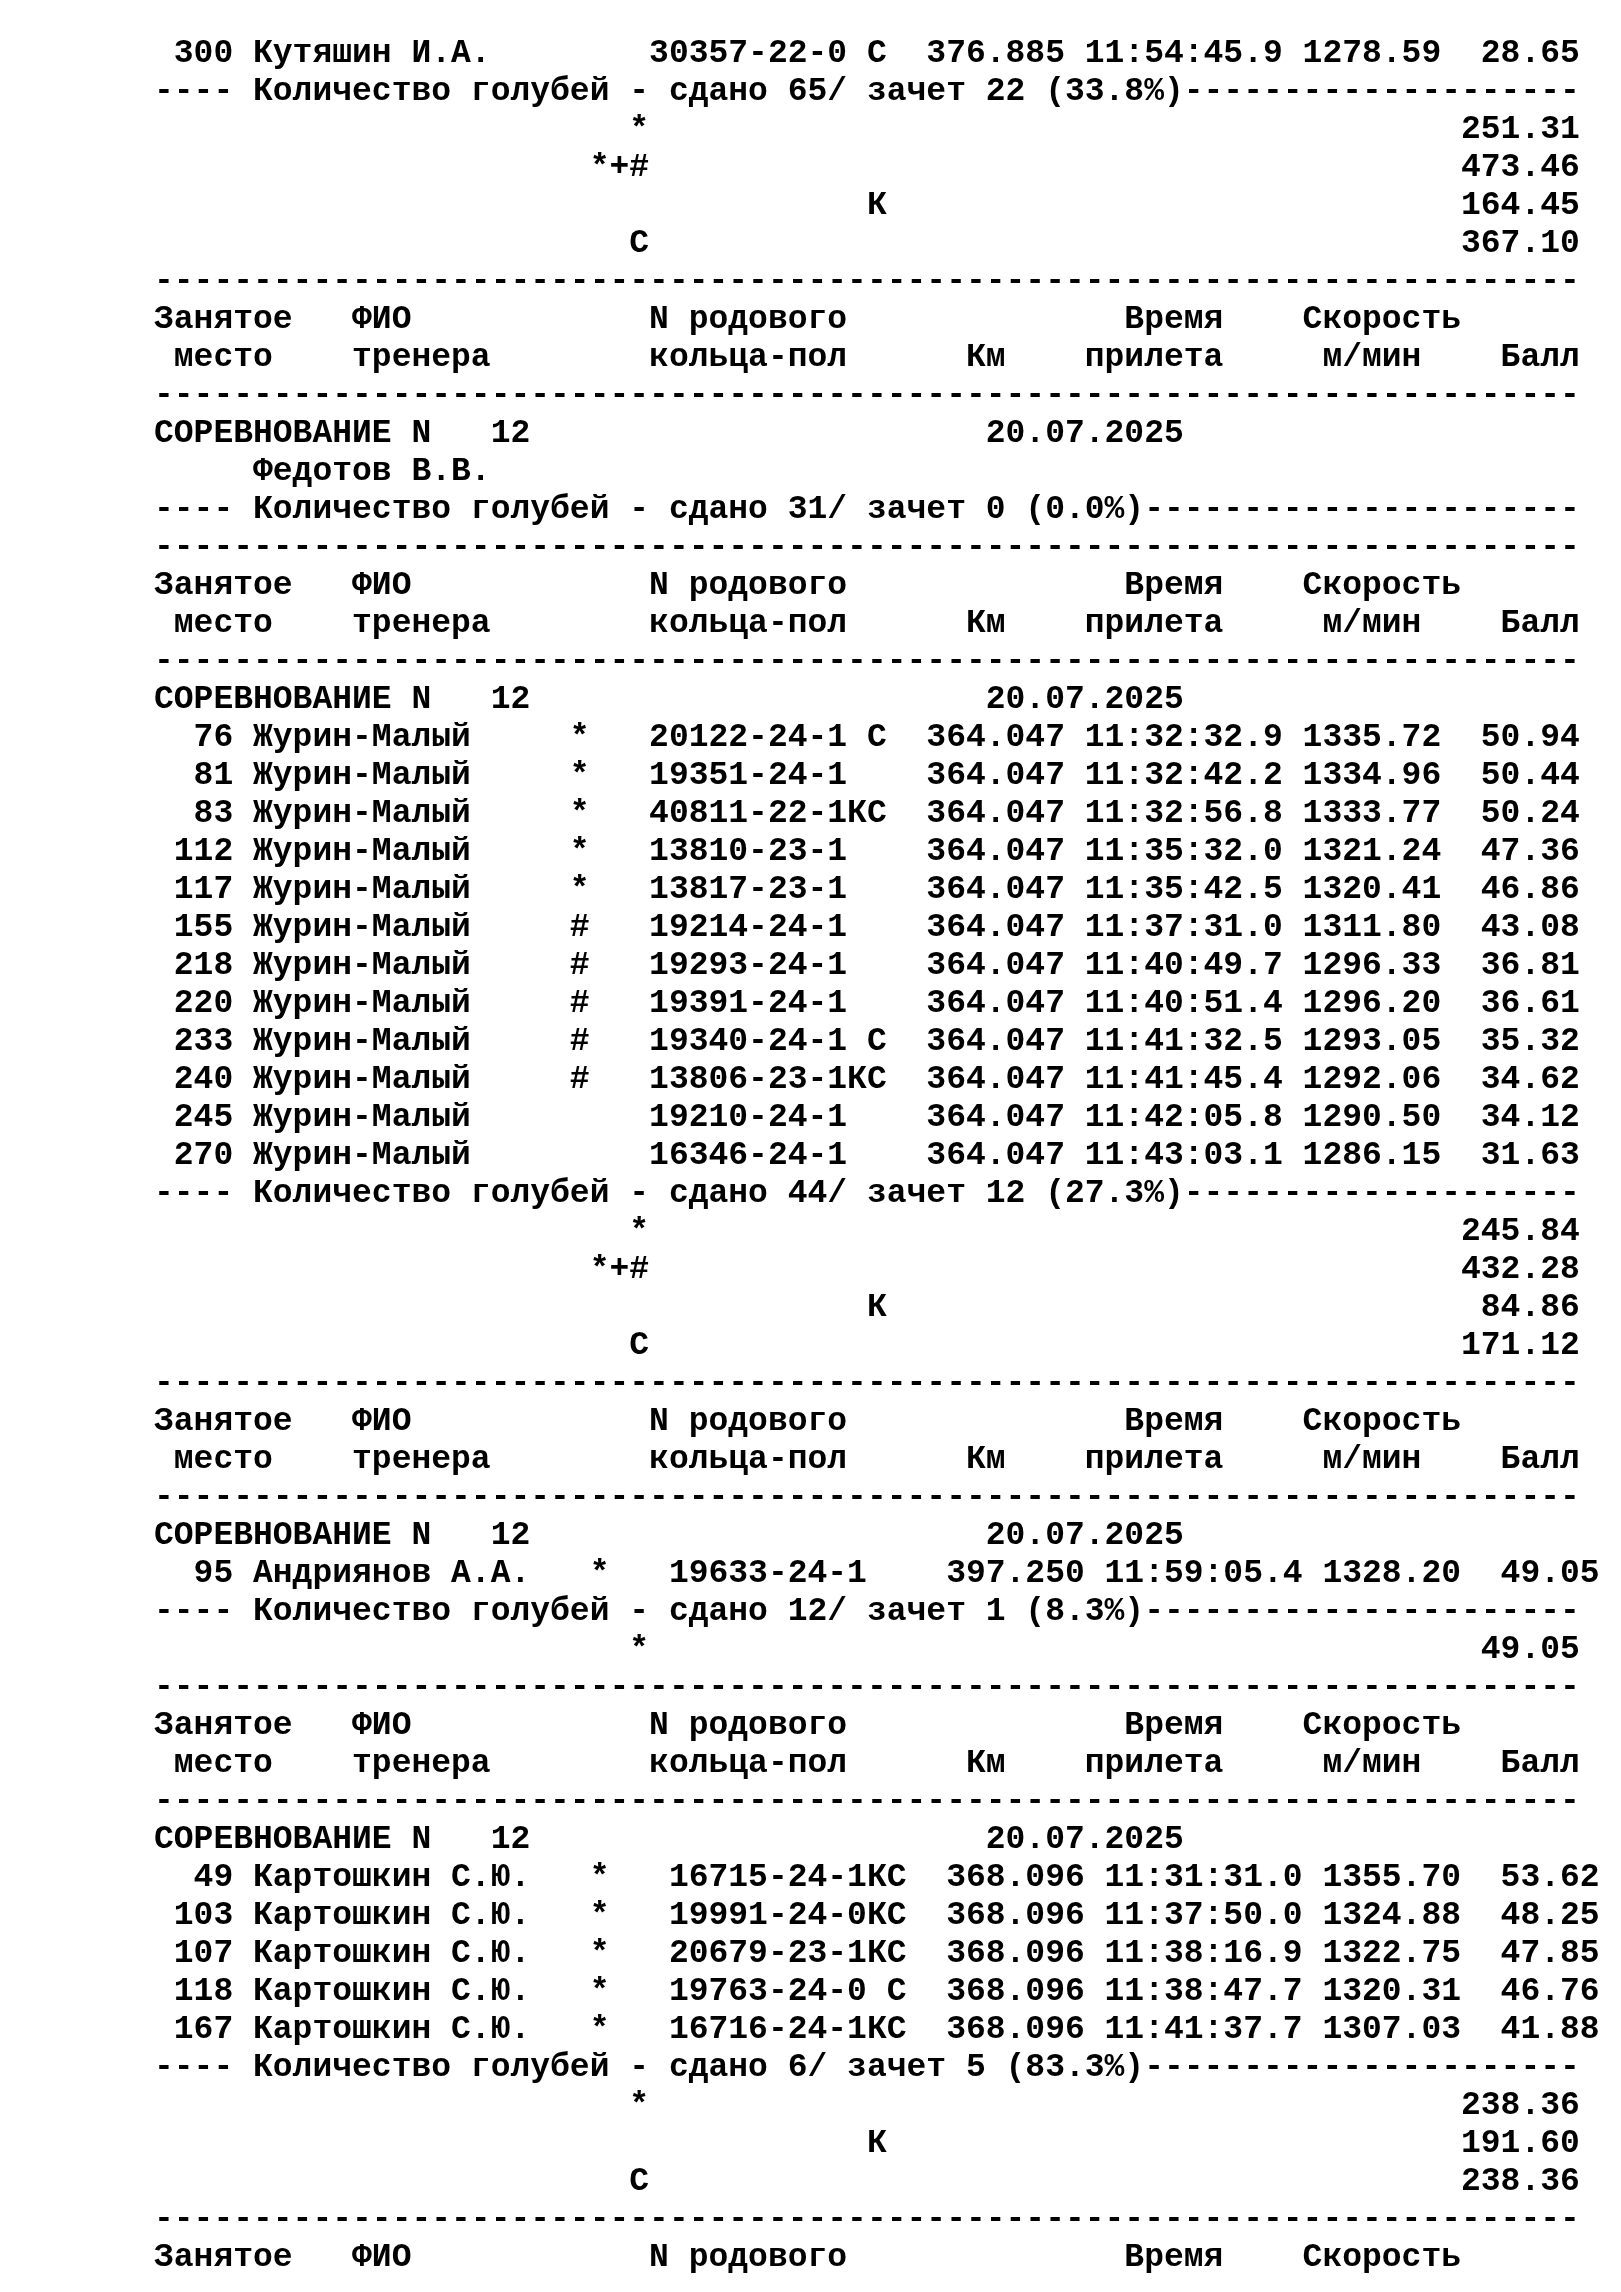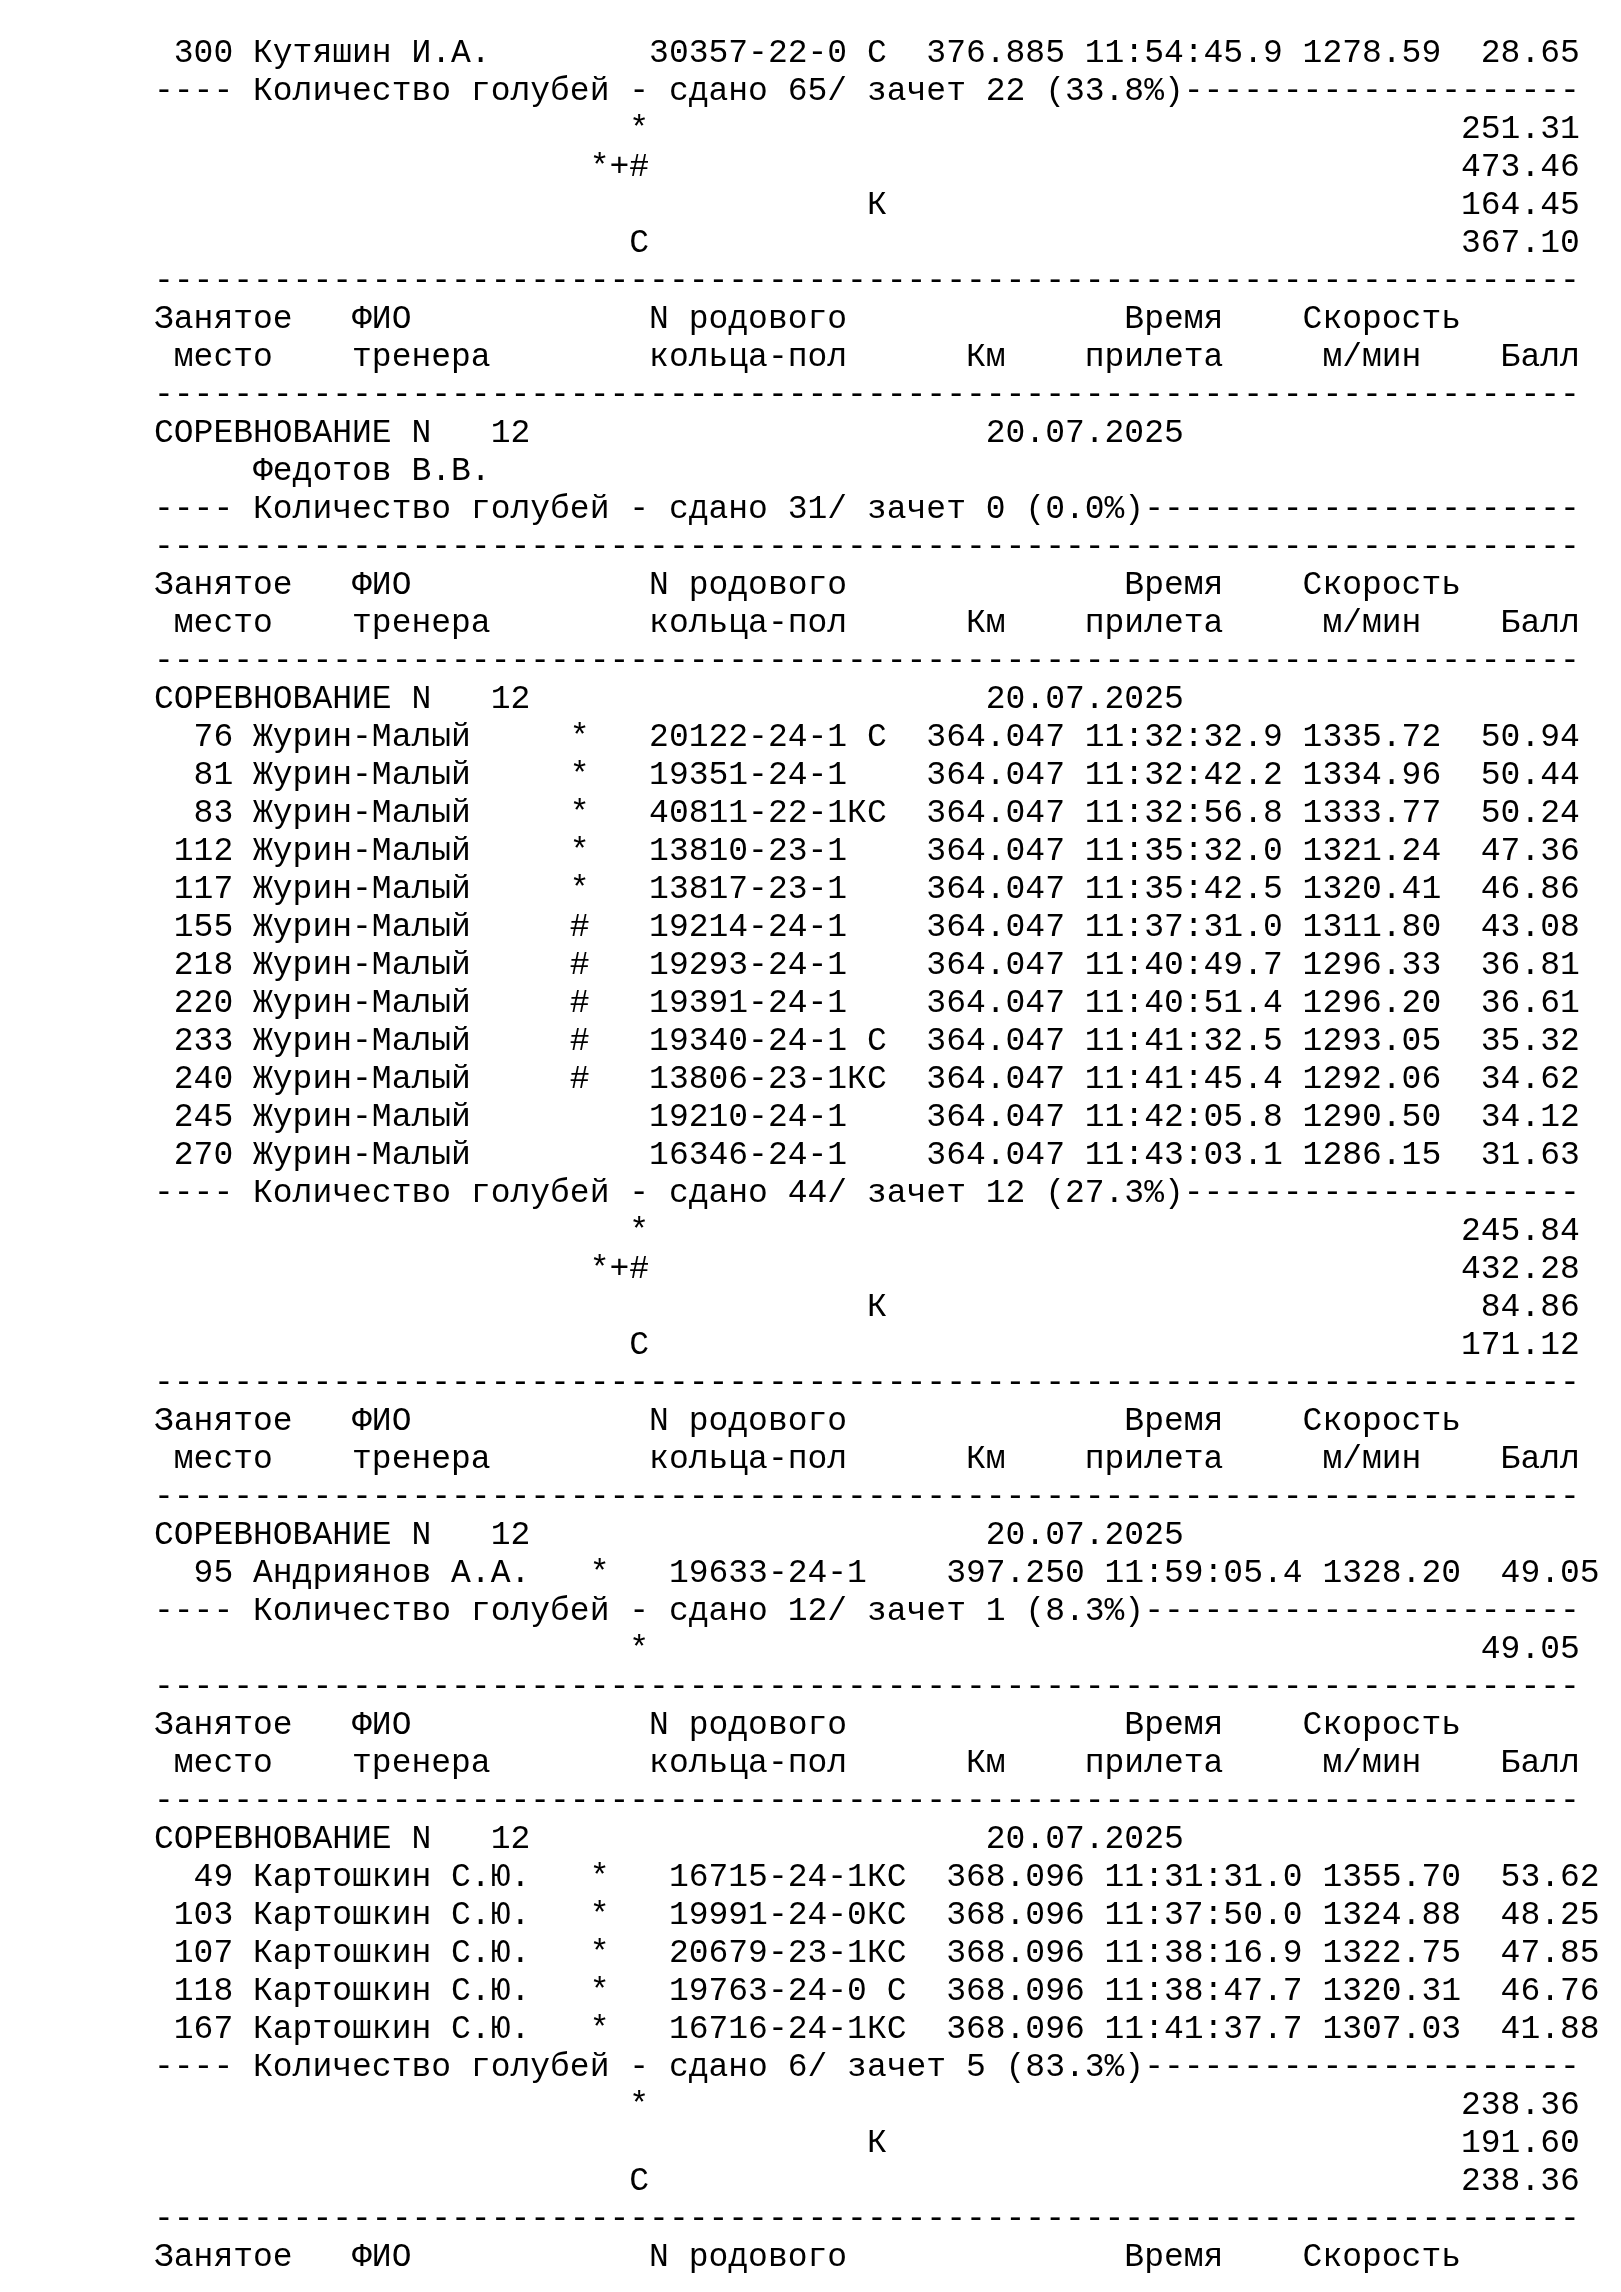--- a/index.html
+++ b/index.html
@@ -15,21 +15,21 @@
     overflow: hidden;
   }
   pre.report {
     margin: 0;
     padding: 35px 12px 0 154px;
     font-family: "Liberation Mono", "DejaVu Sans Mono", monospace;
     font-size: 33px;
     line-height: 38px;
     color: #000000;
     white-space: pre;
-    font-weight: 400;
+    font-weight: 700;
   }
   pre.report div {
     height: 38px;
   }
 </style>
 </head>
 <body>
 
 <div class="page">
   <pre class="report"><div> 300 Кутяшин И.А.        30357-22-0 С  376.885 11:54:45.9 1278.59  28.65</div><div>---- Количество голубей - сдано 65/ зачет 22 (33.8%)--------------------</div><div>                        *                                         251.31</div><div>                      *+#                                         473.46</div><div>                                    К                             164.45</div><div>                        С                                         367.10</div><div>------------------------------------------------------------------------</div><div>Занятое   ФИО            N родового              Время    Скорость</div><div> место    тренера        кольца-пол      Км    прилета     м/мин    Балл</div><div>------------------------------------------------------------------------</div><div>СОРЕВНОВАНИЕ N   12                       20.07.2025</div><div>     Федотов В.В.</div><div>---- Количество голубей - сдано 31/ зачет 0 (0.0%)----------------------</div><div>------------------------------------------------------------------------</div><div>Занятое   ФИО            N родового              Время    Скорость</div><div> место    тренера        кольца-пол      Км    прилета     м/мин    Балл</div><div>------------------------------------------------------------------------</div><div>СОРЕВНОВАНИЕ N   12                       20.07.2025</div><div>  76 Журин-Малый     *   20122-24-1 С  364.047 11:32:32.9 1335.72  50.94</div><div>  81 Журин-Малый     *   19351-24-1    364.047 11:32:42.2 1334.96  50.44</div><div>  83 Журин-Малый     *   40811-22-1КС  364.047 11:32:56.8 1333.77  50.24</div><div> 112 Журин-Малый     *   13810-23-1    364.047 11:35:32.0 1321.24  47.36</div><div> 117 Журин-Малый     *   13817-23-1    364.047 11:35:42.5 1320.41  46.86</div><div> 155 Журин-Малый     #   19214-24-1    364.047 11:37:31.0 1311.80  43.08</div><div> 218 Журин-Малый     #   19293-24-1    364.047 11:40:49.7 1296.33  36.81</div><div> 220 Журин-Малый     #   19391-24-1    364.047 11:40:51.4 1296.20  36.61</div><div> 233 Журин-Малый     #   19340-24-1 С  364.047 11:41:32.5 1293.05  35.32</div><div> 240 Журин-Малый     #   13806-23-1КС  364.047 11:41:45.4 1292.06  34.62</div><div> 245 Журин-Малый         19210-24-1    364.047 11:42:05.8 1290.50  34.12</div><div> 270 Журин-Малый         16346-24-1    364.047 11:43:03.1 1286.15  31.63</div><div>---- Количество голубей - сдано 44/ зачет 12 (27.3%)--------------------</div><div>                        *                                         245.84</div><div>                      *+#                                         432.28</div><div>                                    К                              84.86</div><div>                        С                                         171.12</div><div>------------------------------------------------------------------------</div><div>Занятое   ФИО            N родового              Время    Скорость</div><div> место    тренера        кольца-пол      Км    прилета     м/мин    Балл</div><div>------------------------------------------------------------------------</div><div>СОРЕВНОВАНИЕ N   12                       20.07.2025</div><div>  95 Андриянов А.А.   *   19633-24-1    397.250 11:59:05.4 1328.20  49.05</div><div>---- Количество голубей - сдано 12/ зачет 1 (8.3%)----------------------</div><div>                        *                                          49.05</div><div>------------------------------------------------------------------------</div><div>Занятое   ФИО            N родового              Время    Скорость</div><div> место    тренера        кольца-пол      Км    прилета     м/мин    Балл</div><div>------------------------------------------------------------------------</div><div>СОРЕВНОВАНИЕ N   12                       20.07.2025</div><div>  49 Картошкин С.Ю.   *   16715-24-1КС  368.096 11:31:31.0 1355.70  53.62</div><div> 103 Картошкин С.Ю.   *   19991-24-0КС  368.096 11:37:50.0 1324.88  48.25</div><div> 107 Картошкин С.Ю.   *   20679-23-1КС  368.096 11:38:16.9 1322.75  47.85</div><div> 118 Картошкин С.Ю.   *   19763-24-0 С  368.096 11:38:47.7 1320.31  46.76</div><div> 167 Картошкин С.Ю.   *   16716-24-1КС  368.096 11:41:37.7 1307.03  41.88</div><div>---- Количество голубей - сдано 6/ зачет 5 (83.3%)----------------------</div><div>                        *                                         238.36</div><div>                                    К                             191.60</div><div>                        С                                         238.36</div><div>------------------------------------------------------------------------</div><div>Занятое   ФИО            N родового              Время    Скорость</div></pre>

